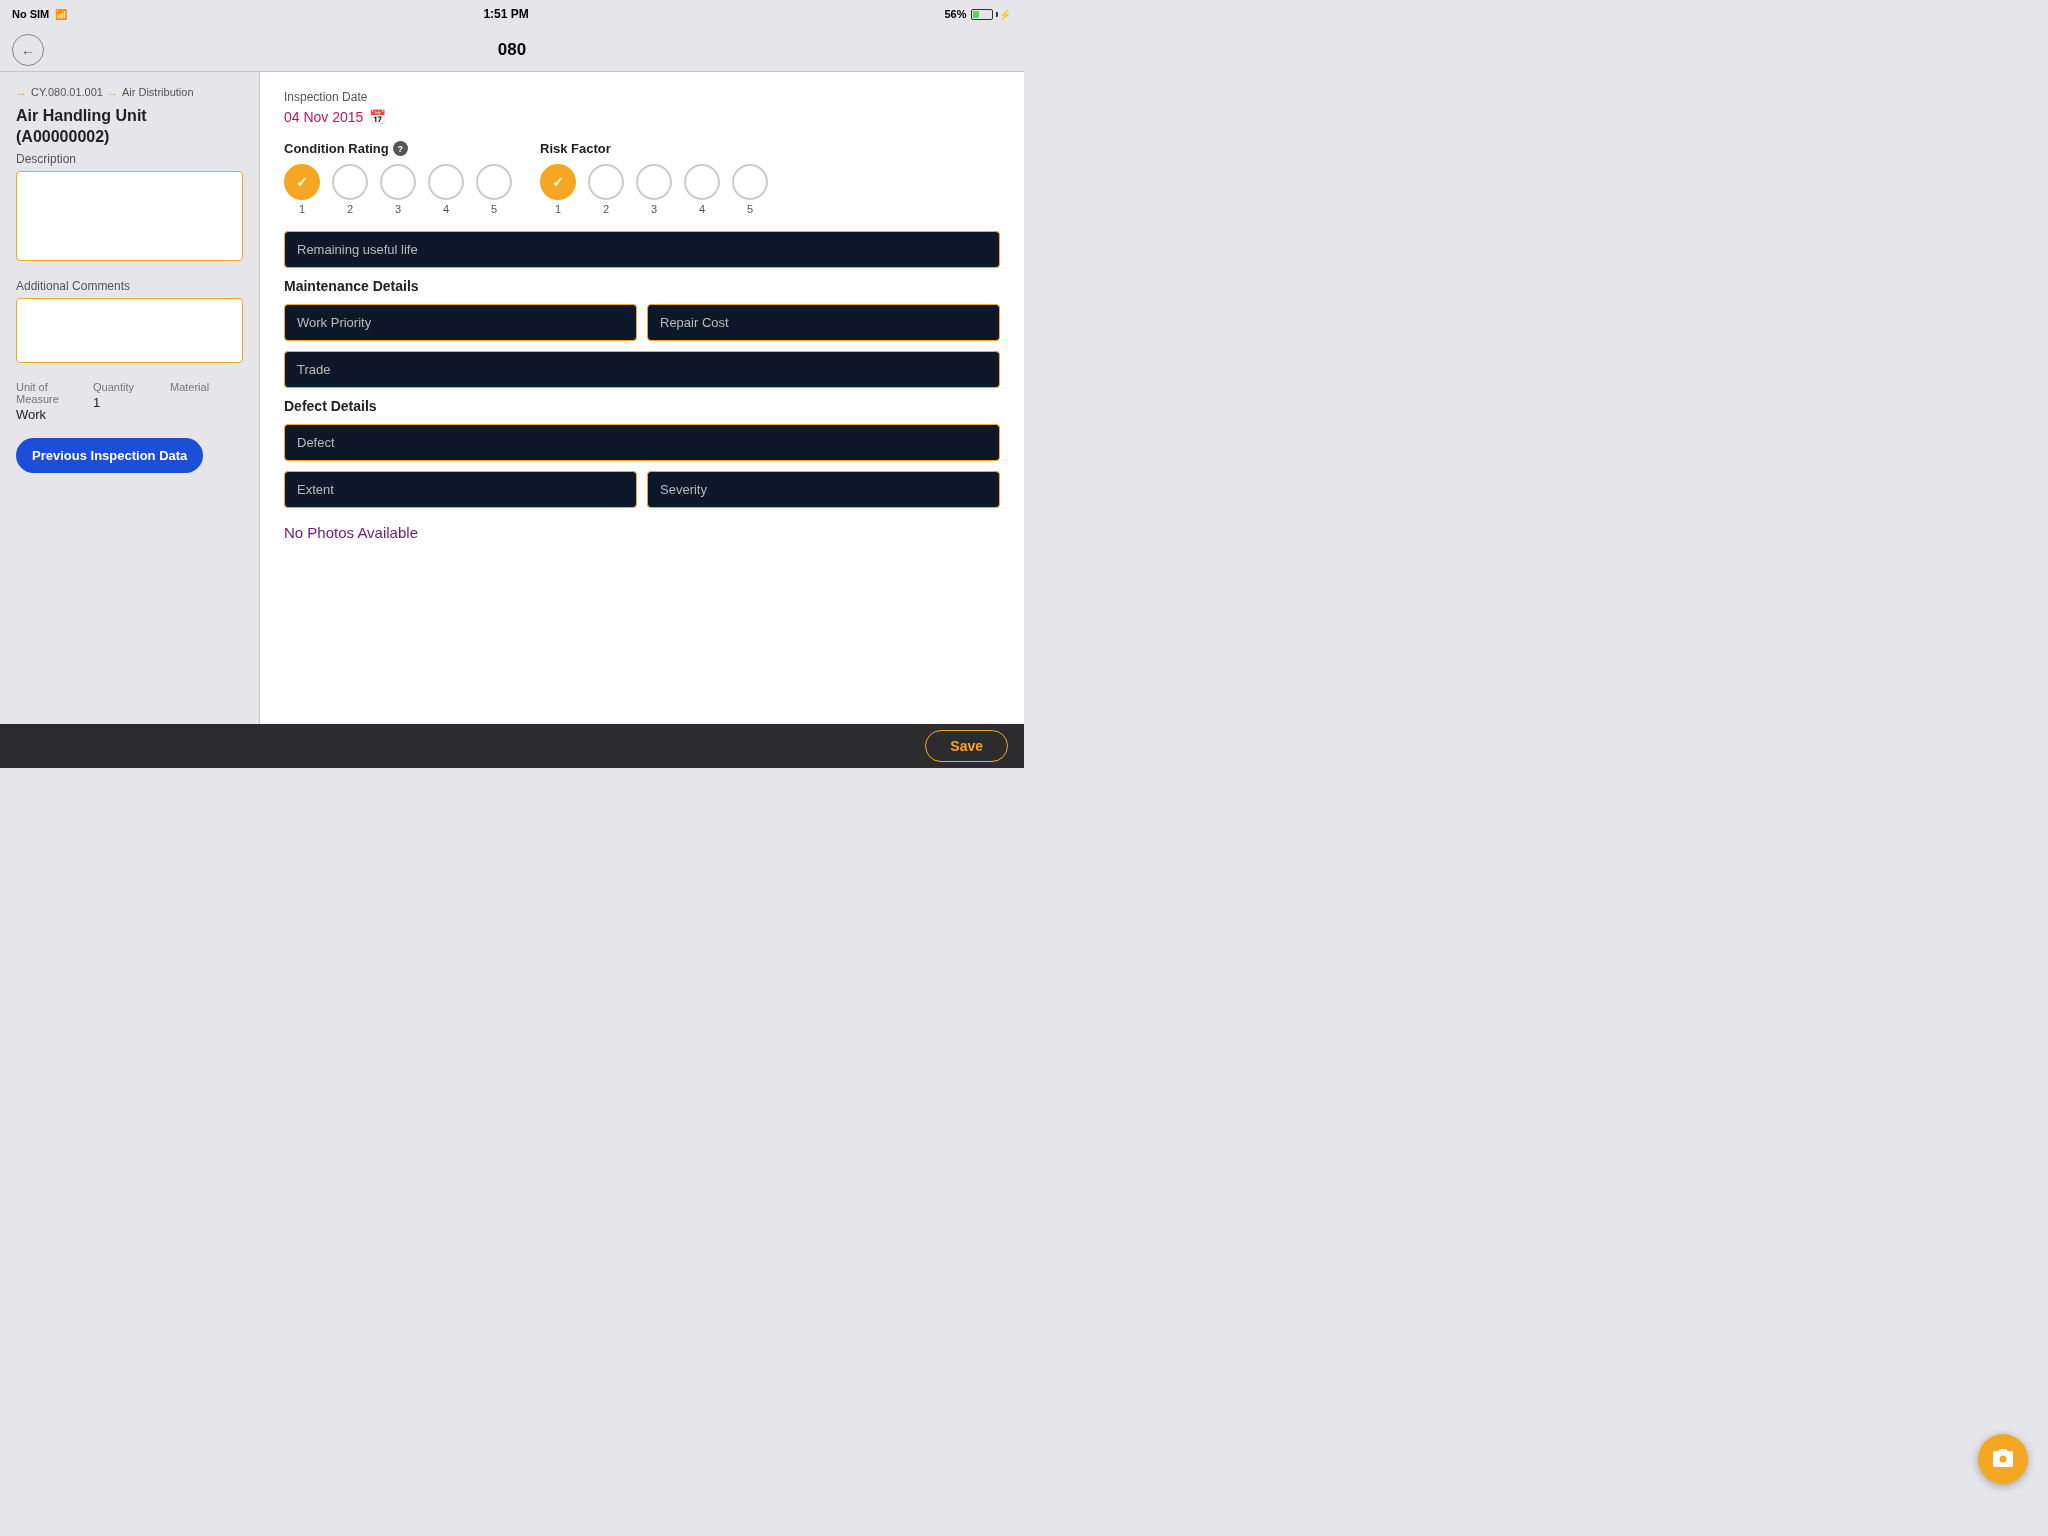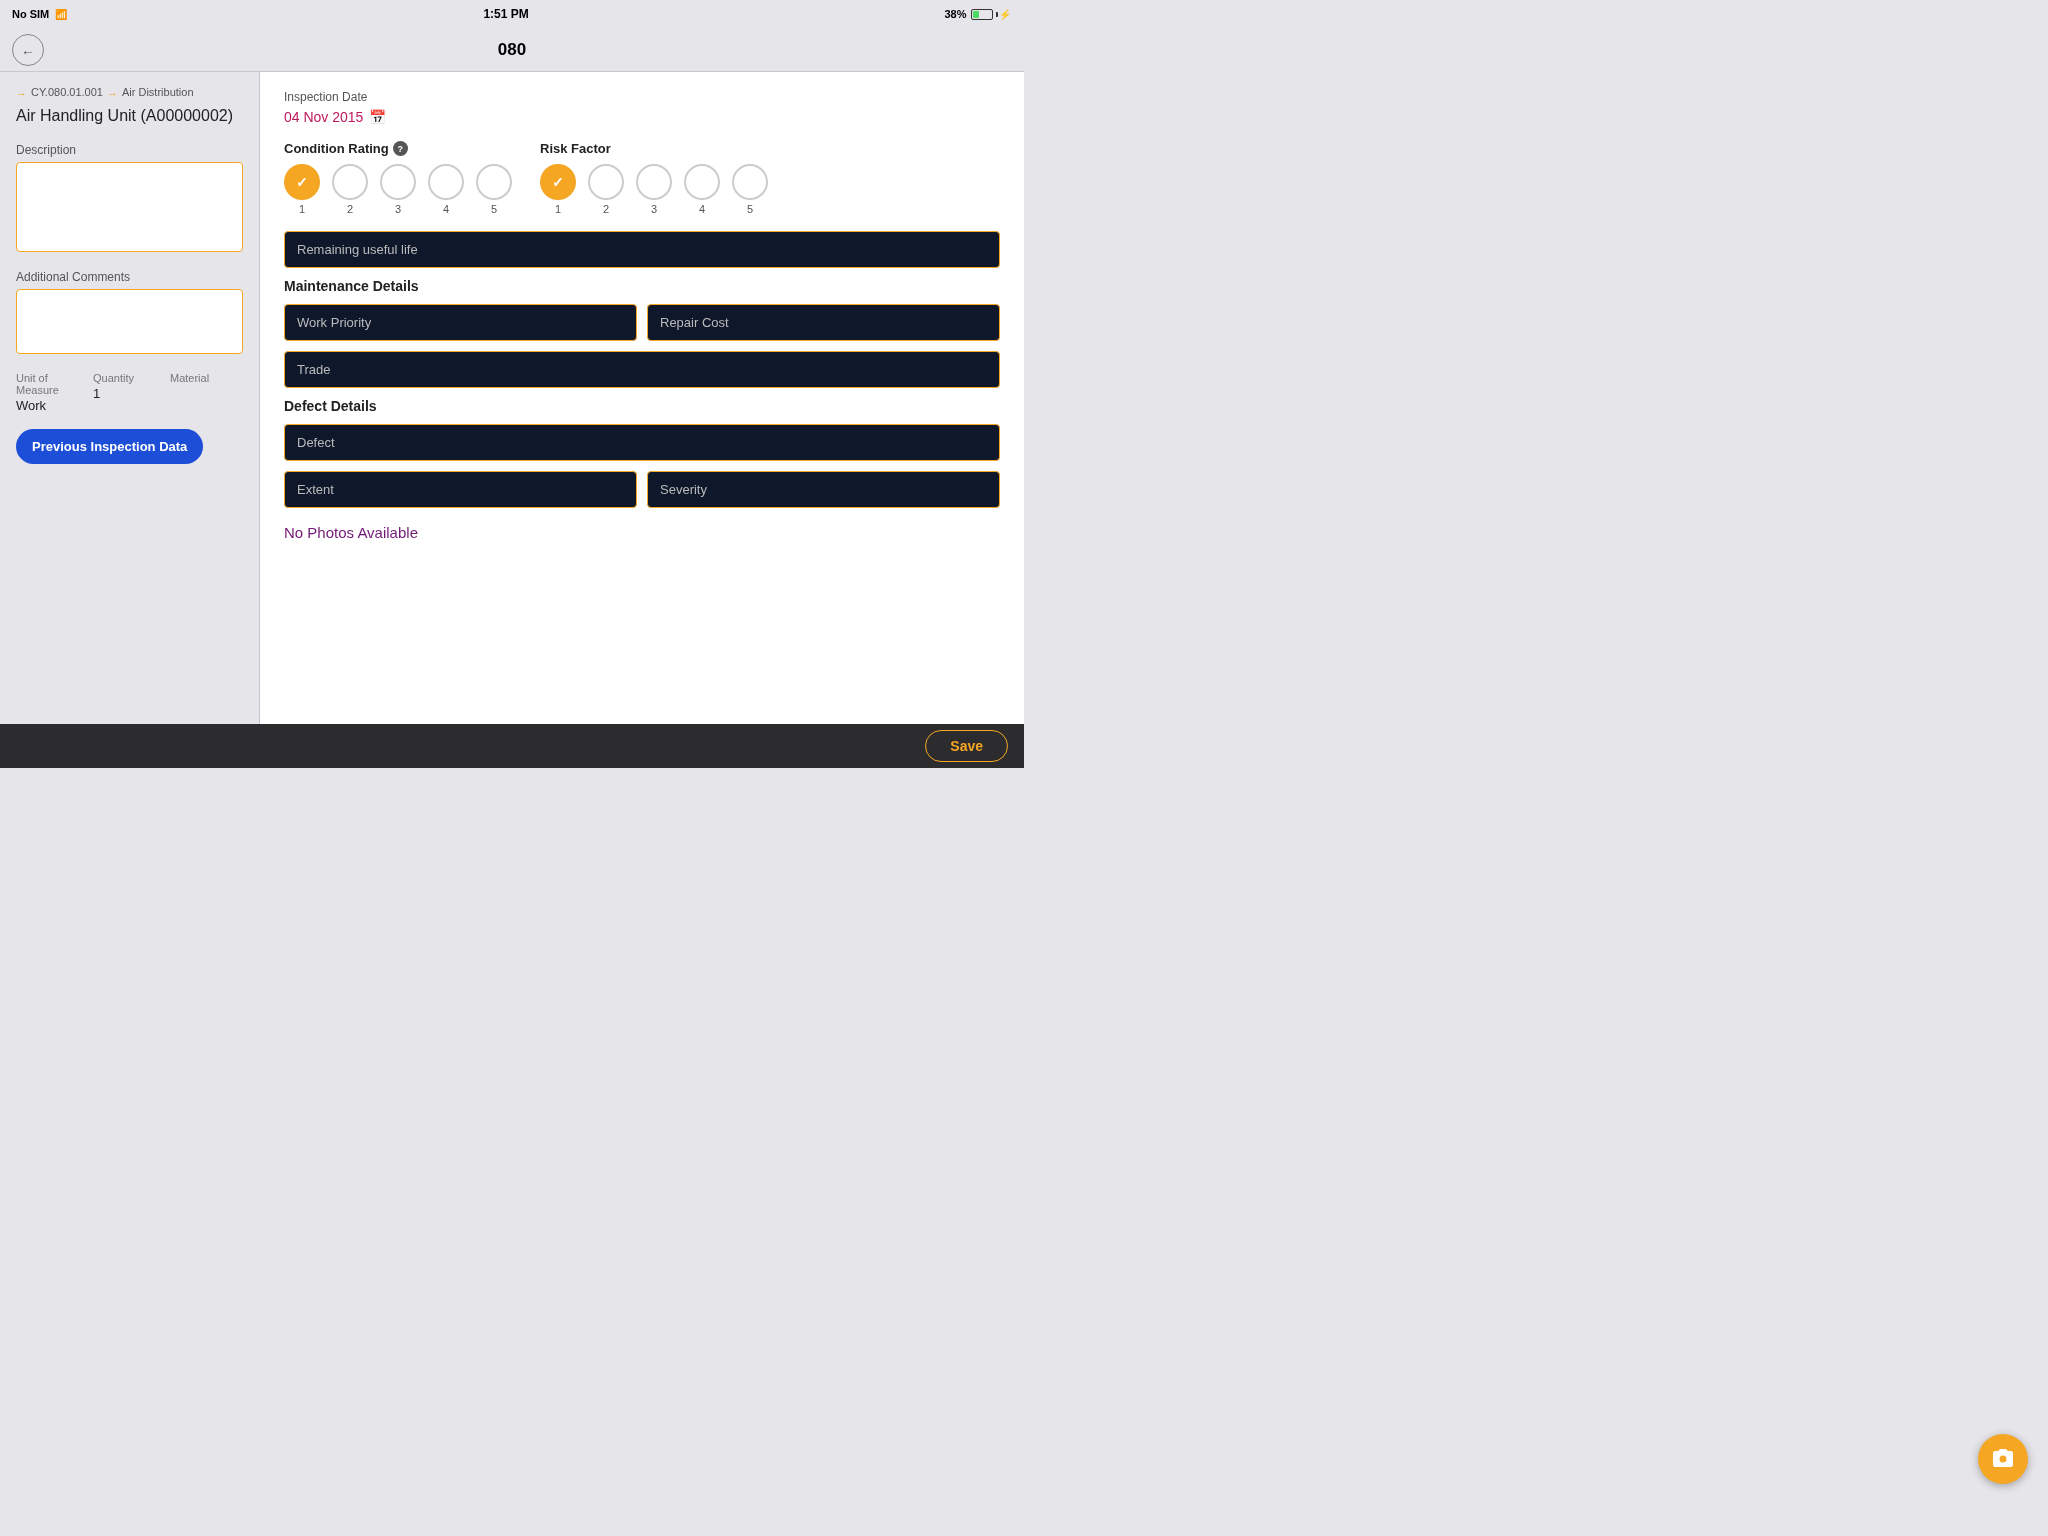--- a/index.html
+++ b/index.html
@@ -42,21 +42,21 @@
     
     .left-panel {
       width: 260px; min-width: 260px; background: #e5e5ea;
       padding: 14px 16px; overflow-y: auto; border-right: 1px solid #c8c8cc;
     }
     .breadcrumb {
       display: flex; align-items: center; gap: 4px;
       font-size: 11px; color: #555; margin-bottom: 8px; flex-wrap: wrap;
     }
     .breadcrumb-arrow { color: #f5a623; font-weight: bold; }
-    .page-title { font-size: 16px; font-weight: 400; color: #222; margin-bottom: 16px; line-height: 1.3; }
+    .page-title { font-size: 16px; font-weight: 700; color: #222; margin-bottom: 4px; line-height: 1.3; }
     .field-label { font-size: 12px; color: #555; margin-bottom: 5px; }
     .text-area {
       width: 100%; border: 1.5px solid #f5a623; border-radius: 4px;
       background: #fff; padding: 8px; font-size: 13px; resize: none; color: #333;
       outline: none; height: 90px;
     }
     .section-gap { margin-bottom: 14px; }
     .meta-grid { display: grid; grid-template-columns: 1fr 1fr 1fr; gap: 4px; margin-bottom: 16px; }
     .meta-label { font-size: 11px; color: #777; }
     .meta-value { font-size: 13px; color: #222; margin-top: 2px; }
@@ -122,21 +122,21 @@
 </head>
 <body>
 
 <div class="status-bar">
   <div class="status-left">
     <span>No SIM</span>
     <span class="wifi-icon">📶</span>
   </div>
   <div class="status-center">1:51 PM</div>
   <div class="status-right">
-    <span>38%</span>
+    <span>56%</span>
     <div class="battery-icon">
       <div class="battery-body">
         <div class="battery-fill"></div>
       </div>
       <div class="battery-tip"></div>
       <span class="bolt">⚡</span>
     </div>
   </div>
 </div>
 

